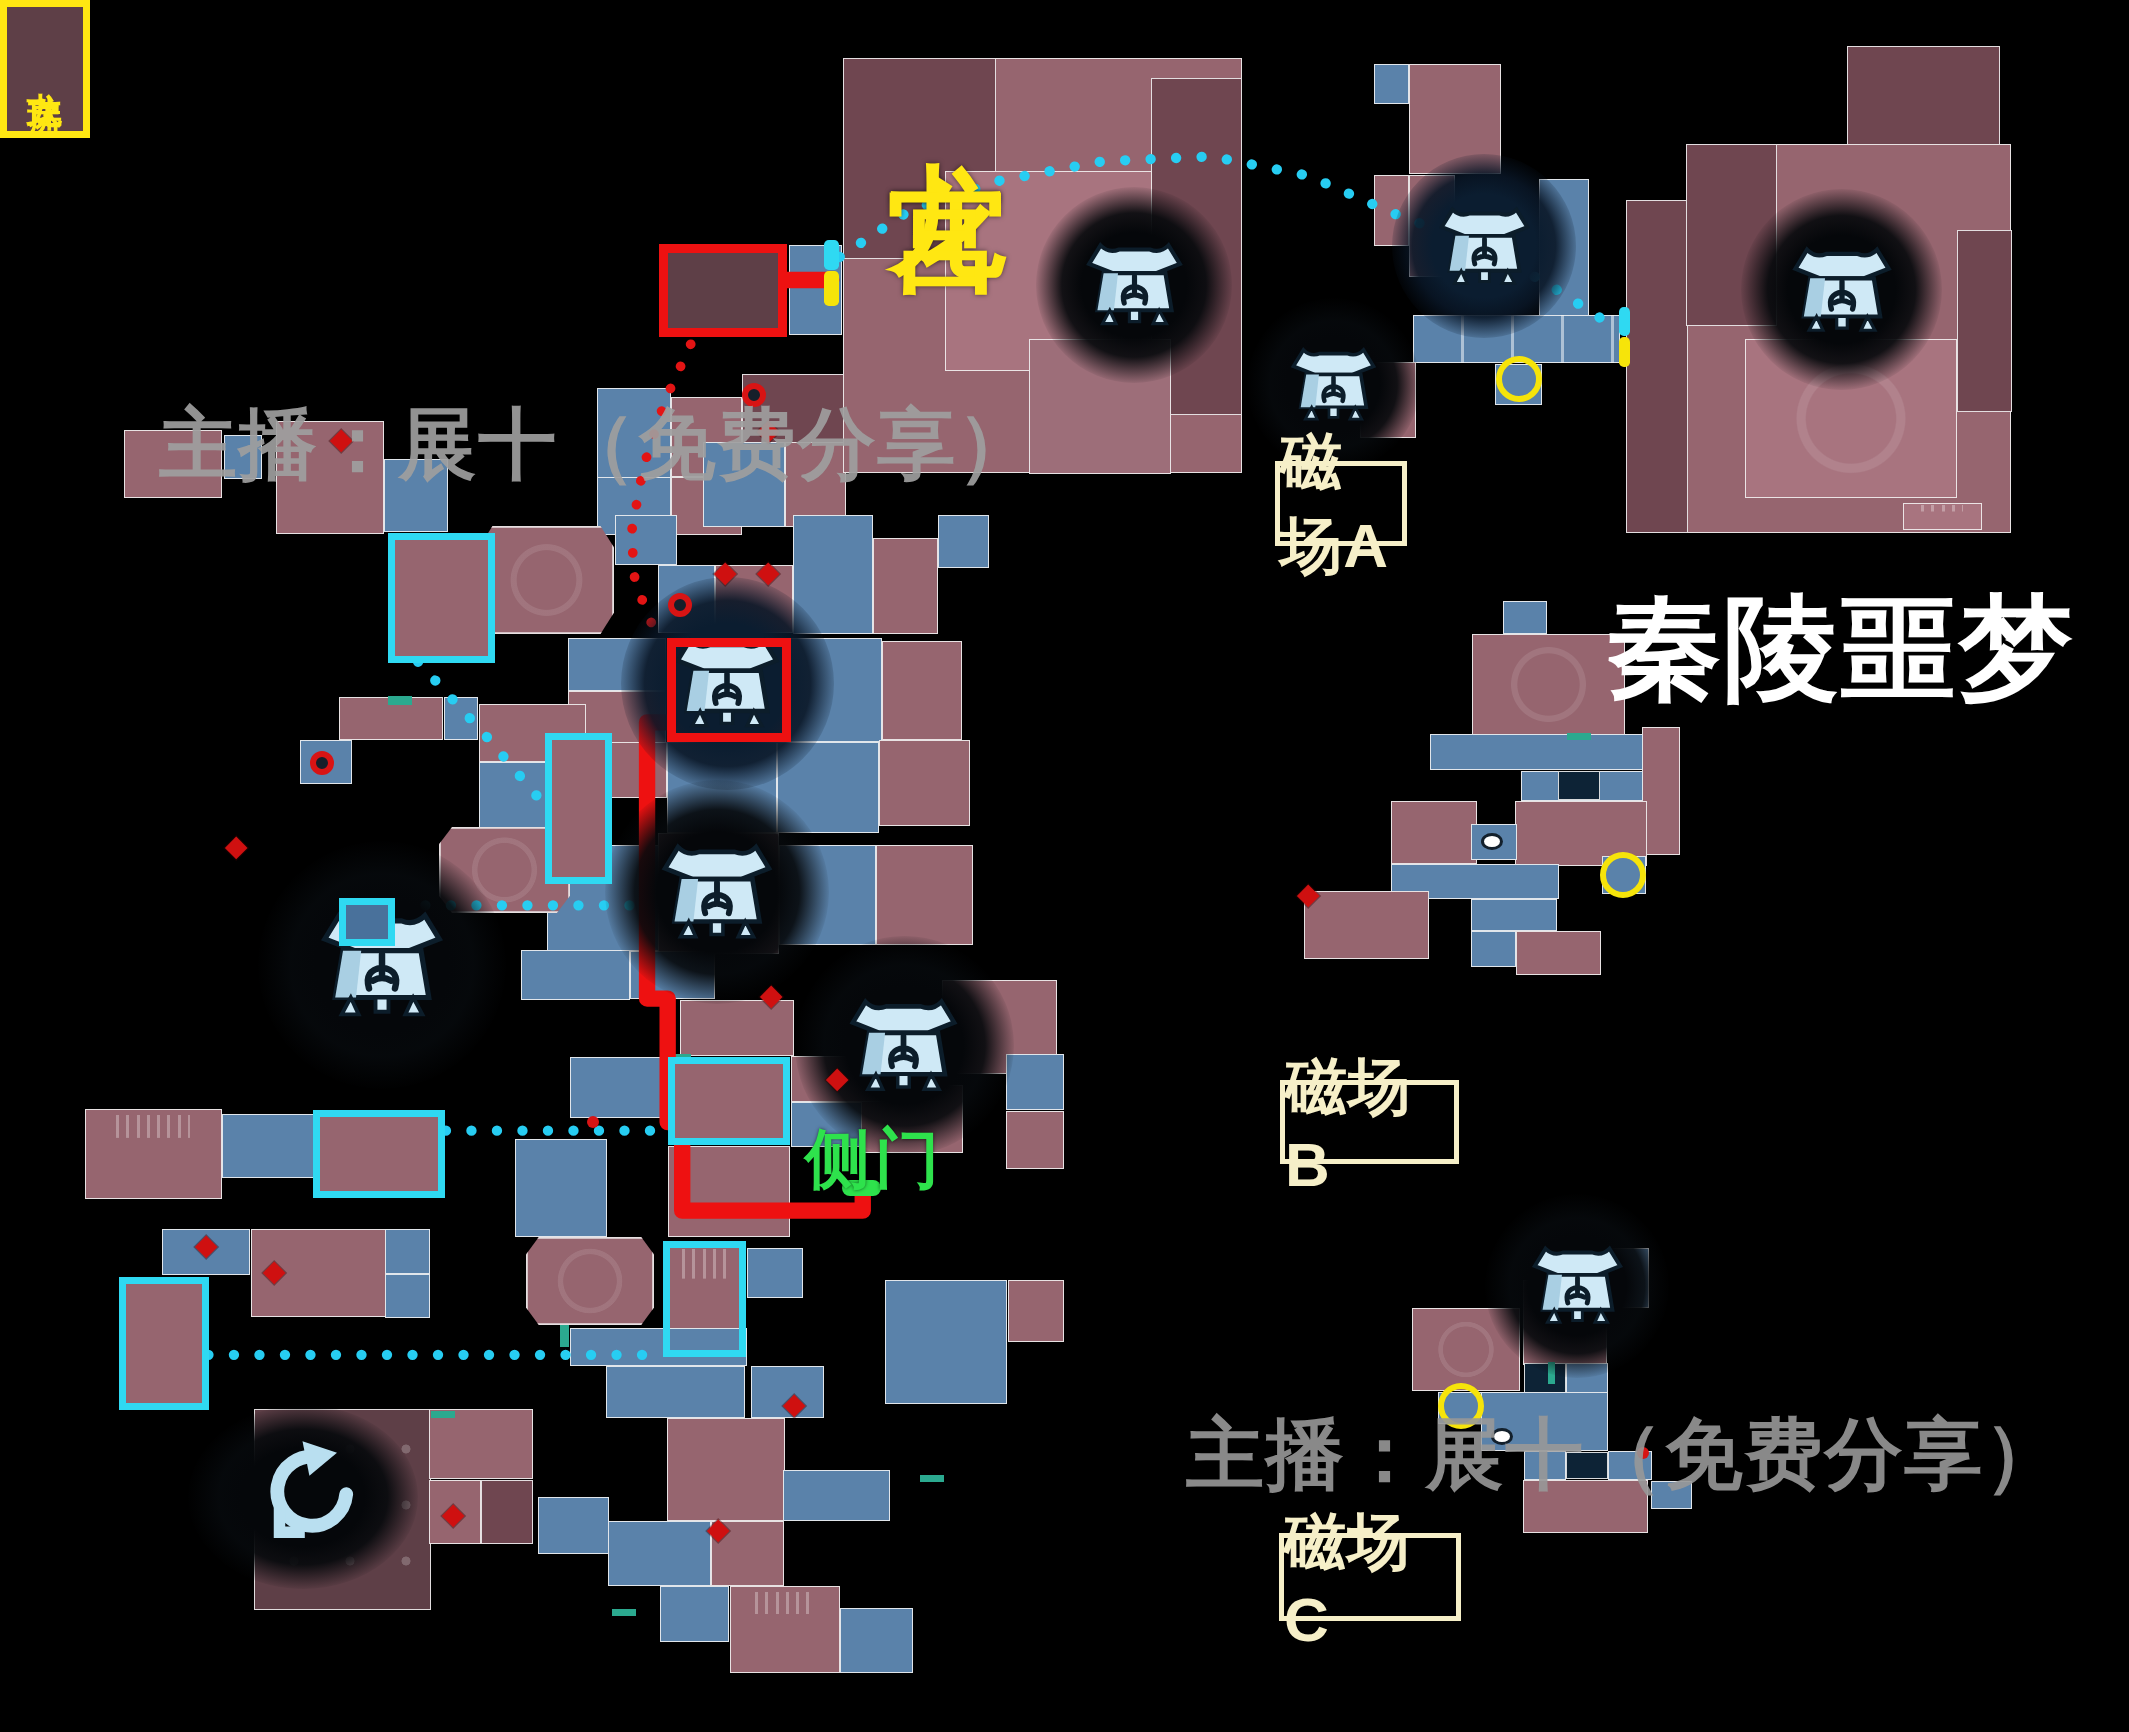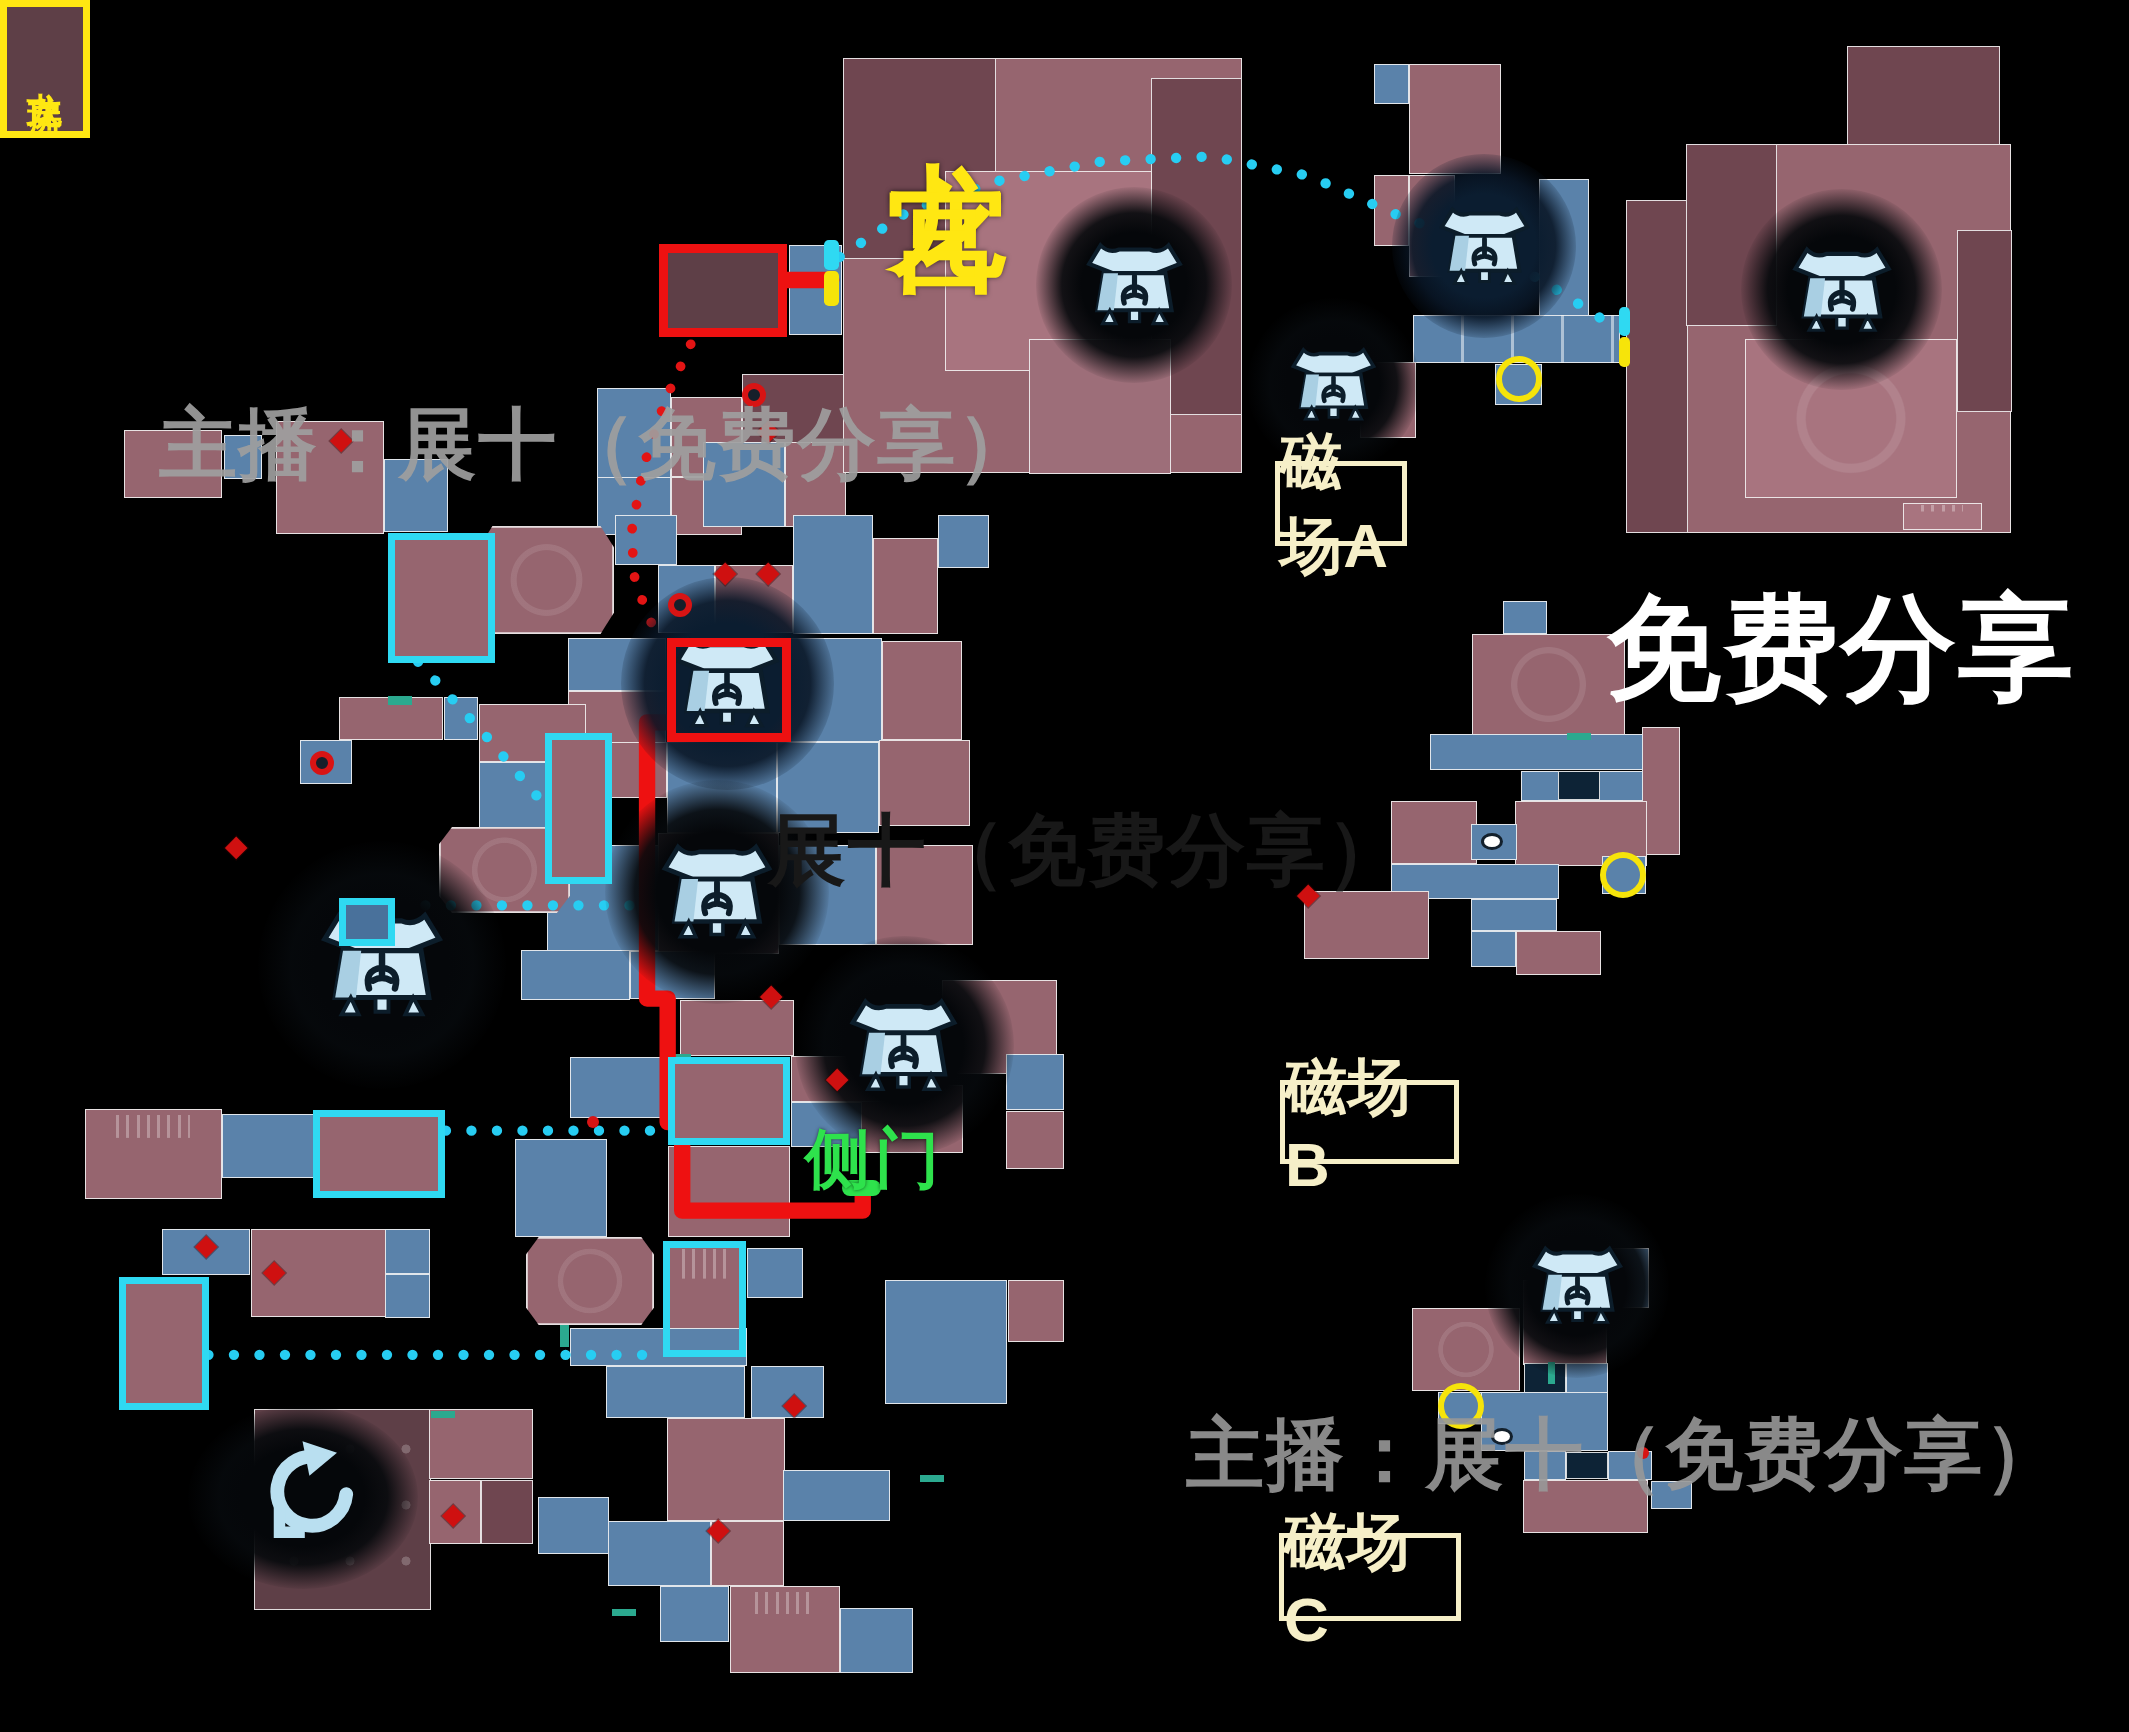--- a/index.html
+++ b/index.html
@@ -290,35 +290,34 @@
       <polyline points="1106,1192 1068,1192 1068,1648 1102,1648 1102,1852 1126,1852 1126,1998 1424,1998 1424,1962" class="p-red"></polyline>
       <polyline points="1140,568 1098,660 1062,770 1042,880 1048,960 1078,1035" class="p-red-dot"></polyline>
       <polyline points="1386,424 1500,348 1650,298 1820,266 2000,258 2160,290 2300,352 2448,408 2560,472 2668,542" class="p-cyan-dot"></polyline>
       <polyline points="690,1092 800,1212 900,1330" class="p-cyan-dot"></polyline>
       <polyline points="660,1494 1040,1494" class="p-cyan-dot"></polyline>
       <polyline points="736,1866 1098,1866" class="p-cyan-dot"></polyline>
       <polyline points="344,2236 1092,2236" class="p-cyan-dot"></polyline>
     </svg>
 
   <div class="lbl" id="dragon-palace">龙宫</div>
-  <div class="lbl" id="tomb-title">免费分享</div>
+  <div class="lbl" id="tomb-title">秦陵噩梦</div>
 
   <div class="field-box" id="field-a">
       <span>磁场A</span>
     </div>
   <div class="field-box" id="field-b">
       <span>磁场B</span>
     </div>
   <div class="field-box" id="field-c">
       <span>磁场C</span>
     </div>
 
   <div id="pearl-room">
     <span class="vt">龙珠房</span>
   </div>
 
   <div class="lbl" id="side-door">侧门</div>
 
   <div class="wm" id="wm-top">主播：展十（免费分享）</div>
-  <div class="wm" id="wm-mid">展十（免费分享）</div>
   <div class="wm" id="wm-bottom">主播：展十（免费分享）</div>
 </div>
 
 
 </body></html>

